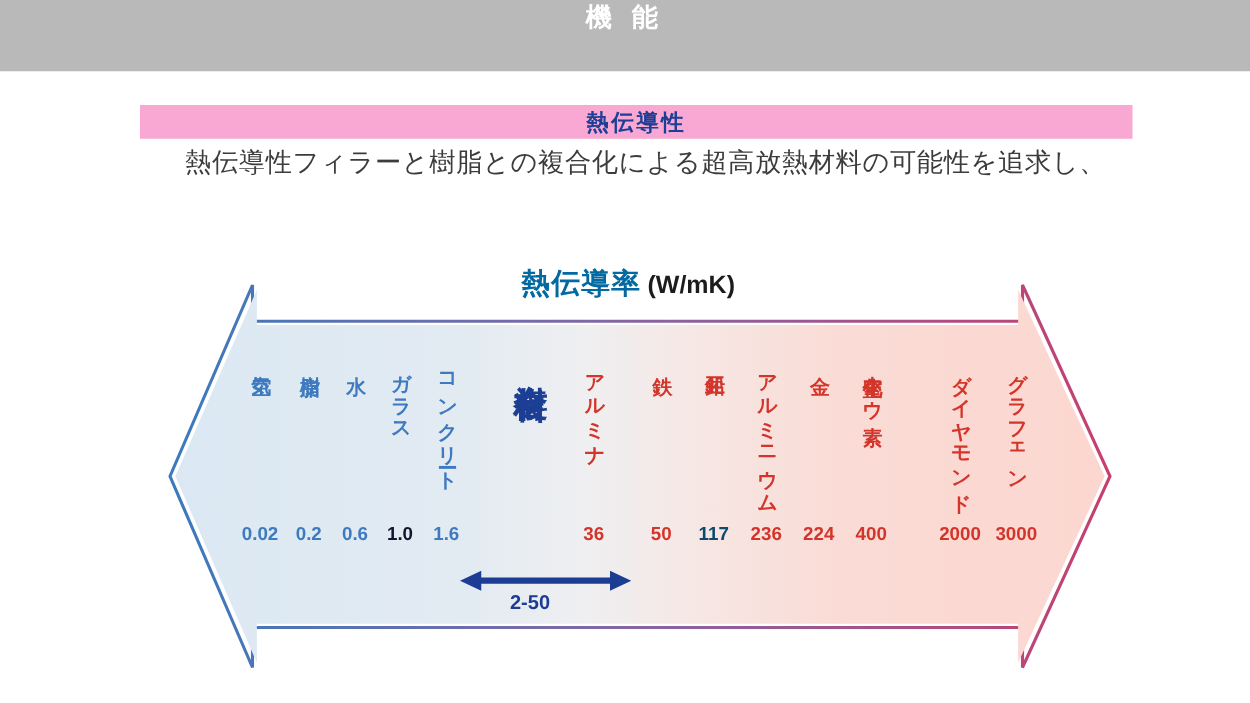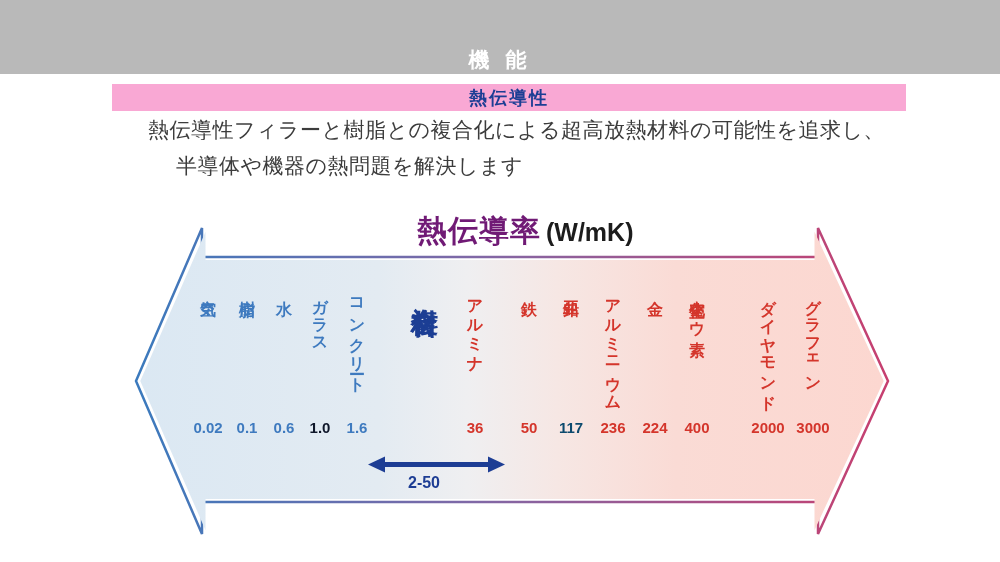--- a/index.html
+++ b/index.html
@@ -1,35 +1,35 @@
 <!DOCTYPE html>
 <html><head>
 <meta charset="utf-8">
 <style>
   html,body{margin:0;padding:0;background:#ffffff;}
   .stage{
     position:relative;width:1000px;height:562px;background:#ffffff;overflow:hidden;
     font-family:"Liberation Sans","DejaVu Sans",sans-serif;
   }
   
-  .header-bar{position:absolute;left:0;top:0;width:1000px;height:74px;background:#b9b9b9;
-    display:flex;align-items:flex-end;justify-content:center;}
+  .header-bar{position:absolute;left:0;top:0;width:1000px;height:57px;background:#b9b9b9;
+    display:flex;align-items:flex-start;justify-content:center;}
   .header-title{color:#ffffff;font-size:21px;font-weight:bold;letter-spacing:5px;}
   
   .section-banner{position:absolute;left:112px;top:84px;width:794px;height:27px;background:#dde9e9;
     display:flex;align-items:center;justify-content:center;}
   .section-title{color:#1b3c8c;font-size:18px;font-weight:bold;letter-spacing:2px;}
   
   .desc{position:absolute;color:#3c3c3c;font-size:21px;letter-spacing:0.5px;white-space:nowrap;}
   .desc1{left:148px;top:116px;}
   .desc2{left:176px;top:152px;}
   
   .scale-title-row{position:absolute;left:417px;top:211px;display:flex;align-items:baseline;gap:5px;white-space:nowrap;}
-  .scale-title{font-size:30px;font-weight:bold;color:#701a75;letter-spacing:1px;}
-  .scale-unit{font-size:25px;font-weight:bold;color:#1c1c1c;}
+  .scale-title{font-size:23px;font-weight:bold;color:#0369a1;letter-spacing:1px;}
+  .scale-unit{font-size:20px;font-weight:bold;color:#1c1c1c;}
   
   .arrow-svg{position:absolute;left:0;top:0;}
   .materials-layer{position:absolute;left:0;top:0;width:1000px;height:562px;pointer-events:none;}
   .mat-label{position:absolute;top:288px;transform:translateX(-50%);
     writing-mode:vertical-rl;text-orientation:mixed;
     font-weight:bold;font-size:16px;letter-spacing:1px;line-height:1;white-space:nowrap;}
   .mat-label.highlight{top:286px;font-size:27px;letter-spacing:1px;}
   .mat-value{position:absolute;top:419px;transform:translateX(-50%);
     font-weight:bold;font-size:15px;white-space:nowrap;}
   .range-label{position:absolute;left:424px;top:426px;transform:translateX(-50%);
@@ -42,21 +42,20 @@
 
   <div class="header-bar" style="background: rgb(185, 185, 185);">
     <span class="header-title" style="color: rgb(255, 255, 255);">機 能</span>
   </div>
 
   <div class="section-banner" style="background: #f9a8d4;">
     <span class="section-title" style="color: rgb(28, 62, 148);">熱伝導性</span>
   </div>
 
   <div class="desc desc1">熱伝導性フィラーと樹脂との複合化による超高放熱材料の可能性を追求し、</div>
-  <div class="desc desc2">半導体や機器の熱問題を解決します</div>
 
   <div class="scale-title-row">
     <span class="scale-title">熱伝導率</span>
     <span class="scale-unit">(W/mK)</span>
   </div>
 
   <svg class="arrow-svg" width="1000" height="562" viewBox="0 0 1000 562">
     <defs>
       <linearGradient id="fillGrad" gradientUnits="userSpaceOnUse" x1="136" y1="0" x2="888" y2="0">
           <stop offset="0" stop-color="#dbe8f3"></stop>
@@ -78,21 +77,21 @@
       <rect x="382" y="462" width="109" height="5"></rect>
       <polygon points="368,464.5 385,456.5 385,472.5"></polygon>
       <polygon points="505,464.5 488,456.5 488,472.5"></polygon>
     </g>
   </svg>
 
   <div class="materials-layer">
       <div class="mat-label low" style="left: 208px; color: rgb(62, 122, 191);">空気</div>
       <div class="mat-value low" style="left: 208px; color: rgb(62, 122, 191);">0.02</div>
       <div class="mat-label low" style="left: 247px; color: rgb(62, 122, 191);">樹脂</div>
-      <div class="mat-value low" style="left: 247px; color: rgb(62, 122, 191);">0.1</div>
+      <div class="mat-value low" style="left: 247px; color: rgb(62, 122, 191);">0.2</div>
       <div class="mat-label low" style="left: 284px; color: rgb(62, 122, 191);">水</div>
       <div class="mat-value low" style="left: 284px; color: rgb(62, 122, 191);">0.6</div>
       <div class="mat-label low" style="left: 320px; color: rgb(62, 122, 191);">ガラス</div>
       <div class="mat-value low" style="left: 320px; color: #0f172a;">1.0</div>
       <div class="mat-label low" style="left: 357px; color: rgb(62, 122, 191);">コンクリート</div>
       <div class="mat-value low" style="left: 357px; color: rgb(62, 122, 191);">1.6</div>
       <div class="mat-label highlight" style="left: 424px; color: rgb(28, 62, 148);">複合材料</div>
       <div class="mat-label high" style="left: 475px; color: rgb(212, 53, 43);">アルミナ</div>
       <div class="mat-value high" style="left: 475px; color: rgb(212, 53, 43);">36</div>
       <div class="mat-label high" style="left: 529px; color: rgb(212, 53, 43);">鉄</div>

